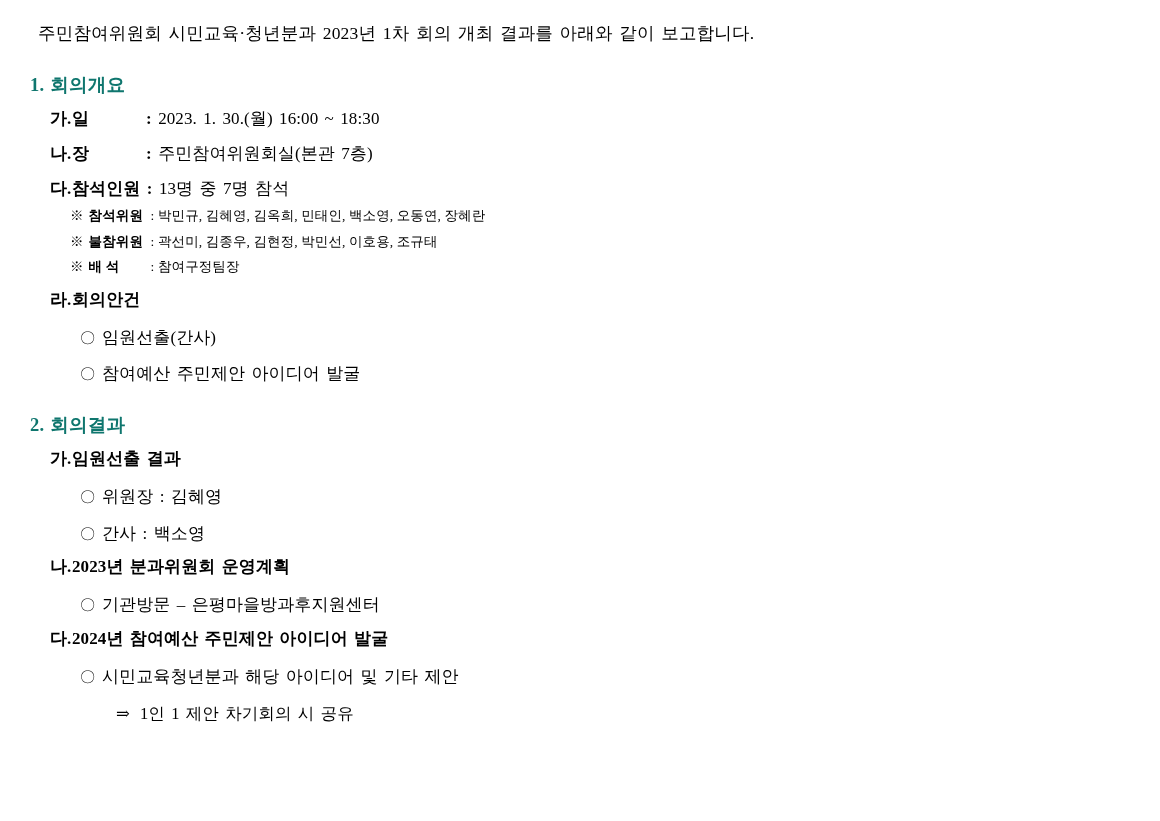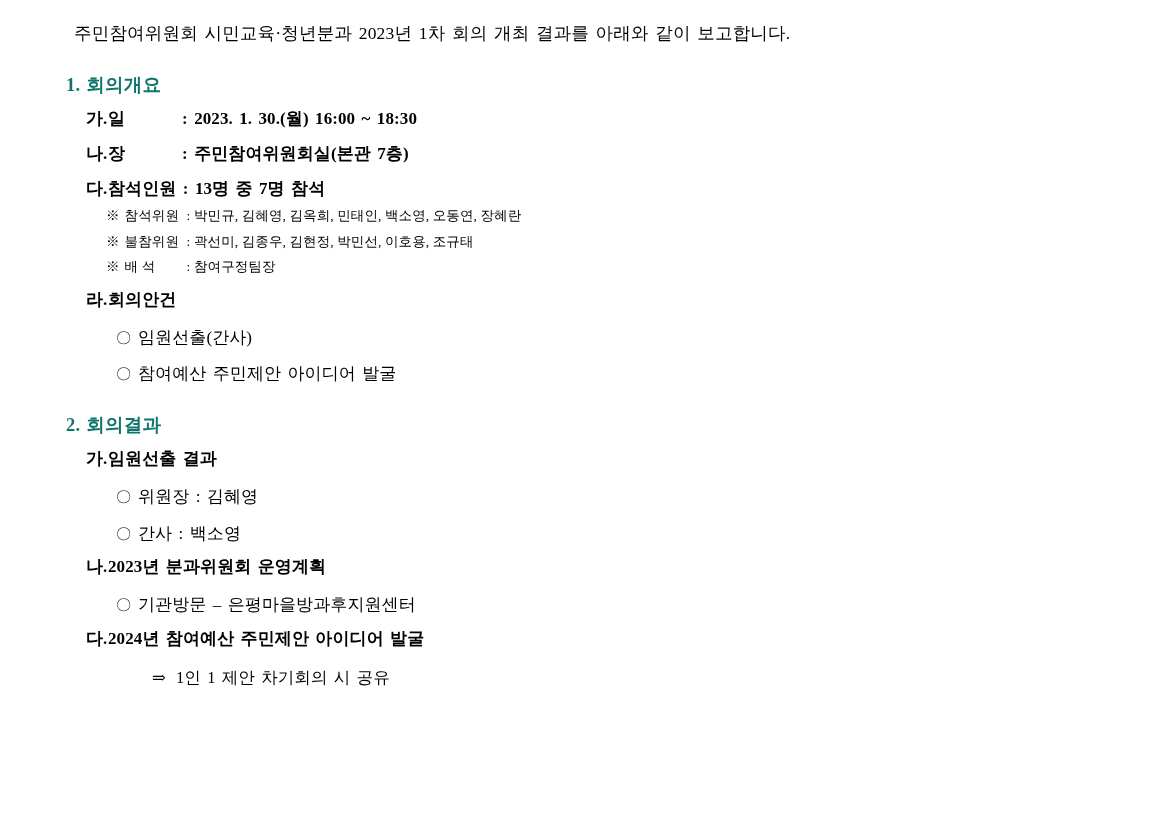--- a/index.html
+++ b/index.html
@@ -9,21 +9,21 @@
   }
   body {
     width: 1160px;
     height: 821px;
     font-family: "Liberation Serif", "DejaVu Serif", serif;
     color: #000000;
     position: relative;
     overflow: hidden;
   }
   .page {
-    padding: 14px 40px 0 60px;
+    padding: 14px 40px 0 24px;
     box-sizing: border-box;
     width: 1160px;
   }
   .intro {
     font-size: 17.5px;
     line-height: 1.5;
     margin: 6px 0 0 14px;
     letter-spacing: 0.2px;
     word-spacing: 2px;
   }
@@ -44,40 +44,41 @@
     margin: 10px 0 0 26px;
     letter-spacing: 0.1px;
     word-spacing: 2px;
     line-height: 1.45;
   }
   .lvl1 .marker {
     display: inline-block;
     min-width: 22px;
   }
   .lvl1 .plain {
-    font-weight: bold;
+    font-weight: normal;
   }
   .wide-label {
     display: inline-block;
     min-width: 74px;
     letter-spacing: 14px;
   }
   .note {
     font-size: 13.5px;
     margin: 4px 0 0 46px;
     line-height: 1.6;
     letter-spacing: 0.1px;
     font-weight: normal;
   }
   .note .star {
     margin-right: 5px;
   }
   .note .nlabel {
     display: inline-block;
     min-width: 62px;
+    font-weight: bold;
   }
   .lvl2 {
     font-size: 17px;
     margin: 13px 0 0 56px;
     line-height: 1.4;
     letter-spacing: 0.1px;
     word-spacing: 2px;
   }
   .lvl2 .bullet {
     display: inline-block;
@@ -166,17 +167,20 @@
   <div class="lvl1">
     <span class="marker">나.</span><span>2023년 분과위원회 운영계획</span>
   </div>
   <div class="lvl2">
     <span class="bullet">〇</span><span>기관방문 – 은평마을방과후지원센터</span>
   </div>
 
   <div class="lvl1">
     <span class="marker">다.</span><span>2024년 참여예산 주민제안 아이디어 발굴</span>
   </div>
+  <div class="lvl2">
+    <span class="bullet">〇</span><span>시민교육청년분과 해당 아이디어 및 기타 제안</span>
+  </div>
   <div class="lvl3">
     <span class="arrow">⇒</span><span>1인 1 제안 차기회의 시 공유</span>
   </div>
 
 </div>
 
 </body></html>

